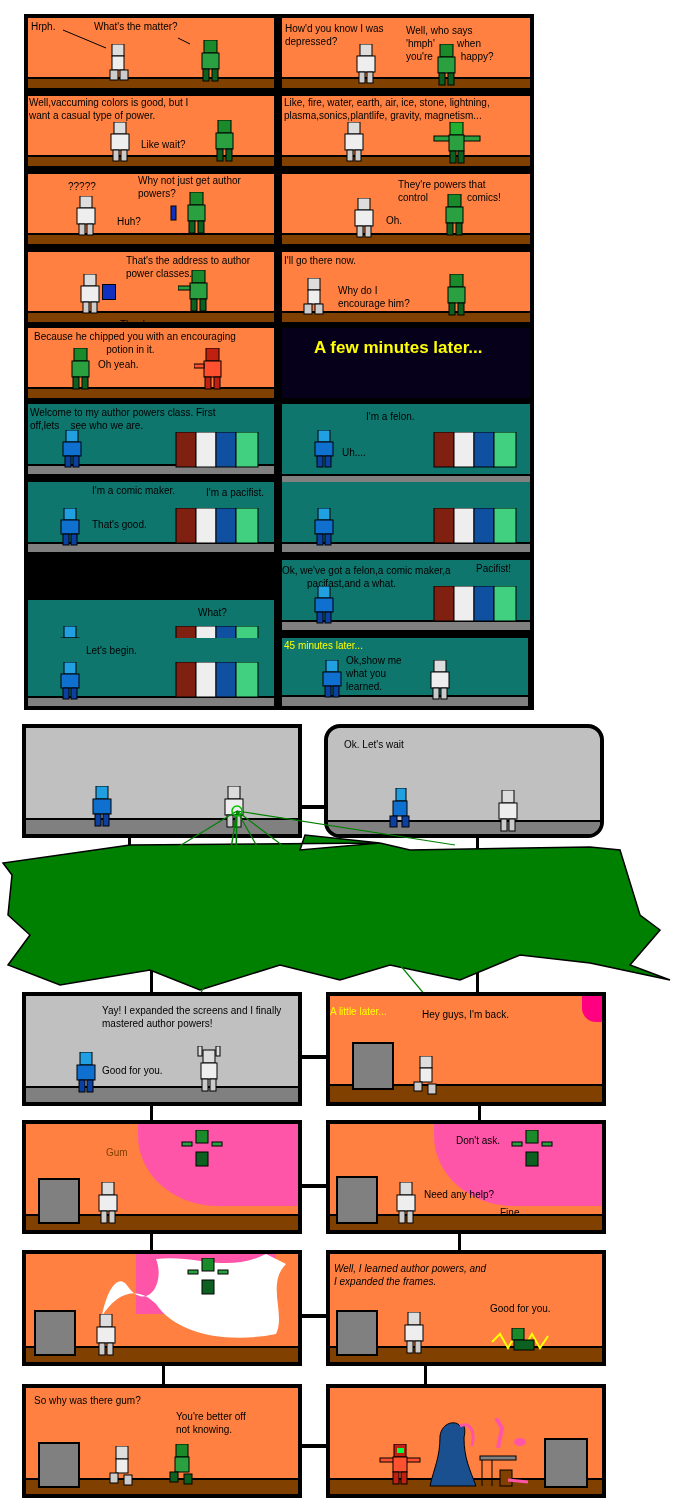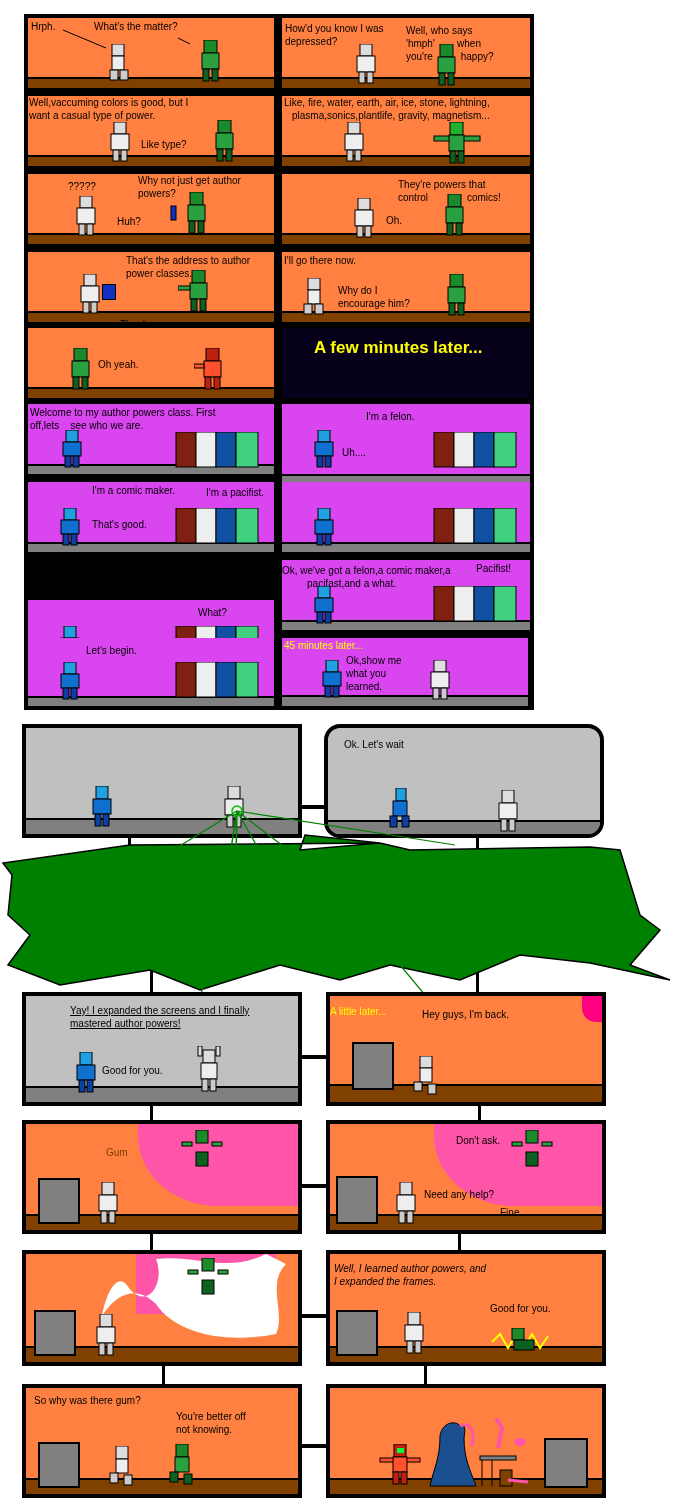--- a/index.html
+++ b/index.html
@@ -1,20 +1,20 @@
 <!DOCTYPE html>
 <html><head>
 <meta charset="utf-8">
 <style>
   html, body { margin:0; padding:0; background:#ffffff; }
   body { width:674px; height:1504px; position:relative; overflow:hidden; font-family:"Liberation Sans", sans-serif; }
   .frame { position:absolute; background:#000; }
   .panel { position:absolute; overflow:hidden; box-sizing:border-box; }
   .panel.orange { background:#ff8040; }
-  .panel.gray { background:#d946ef;padding-left:36px; }
+  .panel.gray { background:#0f766e;padding-left:36px; }
   .panel.dark { background:#06001a; }
   .floor { position:absolute; left:0; right:0; bottom:0; }
   .orange .floor { background:#804000; border-top:2px solid #000; }
   .gray .floor { background:#808080; border-top:2px solid #000; }
   .txt { position:absolute; font-size:10px; line-height:13px; color:#000; white-space:pre; }
   .ytxt { position:absolute; color:#ffff00; font-size:10px; white-space:pre; }
   .big { font-size:17px; font-weight:bold; color:#ffff00; position:absolute; white-space:pre; }
   .fig { position:absolute; }
   .door { position:absolute; background:#808080; border:2px solid #000; box-sizing:border-box; }
   .bpanel { position:absolute; border:4px solid #000; box-sizing:border-box; overflow:hidden; }
@@ -67,37 +67,37 @@
       <rect x="6" y="13" width="17" height="16" fill="#2aa040" stroke="#000"></rect>
       <rect x="7" y="29" width="6" height="12" fill="#0c6020" stroke="#000"></rect>
       <rect x="16" y="29" width="6" height="12" fill="#0c6020" stroke="#000"></rect>
     </svg>
 </div>
 
 <div class="panel orange" style="left:28px;top:96px;width:246px;height:70px;">
   <div class="floor" style="height:9px;"></div>
   <div class="txt" style="left:1px;top:0px;">Well,vaccuming colors is good, but I
 want a casual type of power.</div>
-  <div class="txt" style="left:113px;top:42px;">Like type?</div>
+  <div class="txt" style="left:113px;top:42px;">Like wait?</div>
   <svg class="fig" style="left:78px;top:26px" width="30" height="40">
       <rect x="8" y="0" width="12" height="12" fill="#ddd" stroke="#000"></rect>
       <rect x="5" y="12" width="18" height="16" fill="#eee" stroke="#000"></rect>
       <rect x="7" y="28" width="6" height="11" fill="#ccc" stroke="#000"></rect>
       <rect x="15" y="28" width="6" height="11" fill="#ccc" stroke="#000"></rect>
     </svg>
   <svg class="fig" style="left:182px;top:24px" width="30" height="42">
       <rect x="8" y="0" width="13" height="13" fill="#1a8a2a" stroke="#000"></rect>
       <rect x="6" y="13" width="17" height="16" fill="#2aa040" stroke="#000"></rect>
       <rect x="7" y="29" width="6" height="12" fill="#0c6020" stroke="#000"></rect>
       <rect x="16" y="29" width="6" height="12" fill="#0c6020" stroke="#000"></rect>
     </svg>
 </div>
 <div class="panel orange" style="left:282px;top:96px;width:248px;height:70px;">
   <div class="floor" style="height:9px;"></div>
-  <div class="txt" style="left:2px;top:0px;text-align:right;">Like, fire, water, earth, air, ice, stone, lightning,
+  <div class="txt" style="left:2px;top:0px;">Like, fire, water, earth, air, ice, stone, lightning,
 plasma,sonics,plantlife, gravity, magnetism...</div>
   <svg class="fig" style="left:58px;top:26px" width="30" height="40">
       <rect x="8" y="0" width="12" height="12" fill="#ddd" stroke="#000"></rect>
       <rect x="5" y="12" width="18" height="16" fill="#eee" stroke="#000"></rect>
       <rect x="7" y="28" width="6" height="11" fill="#ccc" stroke="#000"></rect>
       <rect x="15" y="28" width="6" height="11" fill="#ccc" stroke="#000"></rect>
     </svg>
   <svg class="fig" style="left:150px;top:26px" width="50" height="42">
       <rect x="18" y="0" width="13" height="13" fill="#22b030" stroke="#000"></rect>
       <rect x="2" y="14" width="46" height="5" fill="#2aa040" stroke="#000"></rect>
@@ -180,20 +180,22 @@
   <svg class="fig" style="left:160px;top:22px" width="30" height="42">
       <rect x="8" y="0" width="13" height="13" fill="#1a8a2a" stroke="#000"></rect>
       <rect x="6" y="13" width="17" height="16" fill="#2aa040" stroke="#000"></rect>
       <rect x="7" y="29" width="6" height="12" fill="#0c6020" stroke="#000"></rect>
       <rect x="16" y="29" width="6" height="12" fill="#0c6020" stroke="#000"></rect>
     </svg>
 </div>
 
 <div class="panel orange" style="left:28px;top:328px;width:246px;height:70px;">
   <div class="floor" style="height:9px;"></div>
+  <div class="txt" style="left:6px;top:2px;">Because he chipped you with an encouraging
+                          potion in it.</div>
   <div class="txt" style="left:70px;top:30px;">Oh yeah.</div>
   <svg class="fig" style="left:38px;top:20px" width="30" height="42">
       <rect x="8" y="0" width="13" height="13" fill="#1a8a2a" stroke="#000"></rect>
       <rect x="6" y="13" width="17" height="16" fill="#2aa040" stroke="#000"></rect>
       <rect x="7" y="29" width="6" height="12" fill="#0c6020" stroke="#000"></rect>
       <rect x="16" y="29" width="6" height="12" fill="#0c6020" stroke="#000"></rect>
     </svg>
   <svg class="fig" style="left:166px;top:20px" width="36" height="42">
       <rect x="12" y="0" width="13" height="13" fill="#c02010" stroke="#000"></rect>
       <rect x="10" y="13" width="17" height="16" fill="#ff5030" stroke="#000"></rect>
@@ -403,21 +405,21 @@
   <line x1="237" y1="96" x2="262" y2="140" stroke="#008000" stroke-width="1.2"></line>
   <line x1="237" y1="96" x2="295" y2="140" stroke="#008000" stroke-width="1.2"></line>
   <line x1="237" y1="96" x2="455" y2="130" stroke="#008000" stroke-width="1.2"></line>
   <circle cx="237" cy="96" r="5" fill="none" stroke="#00c000" stroke-width="1.5"></circle>
   <line x1="208" y1="262" x2="200" y2="280" stroke="#008000" stroke-width="1.2"></line>
   <line x1="400" y1="250" x2="425" y2="280" stroke="#008000" stroke-width="1.2"></line>
 </svg>
 
 <div class="bpanel gray" style="left:22px;top:992px;width:280px;height:114px;">
   <div class="floor" style="height:14px;background:#808080;border-top:2px solid #000;"></div>
-  <div class="txt" style="left:44px;top:8px;text-decoration:underline;">Yay! I expanded the screens and I finally
+  <div class="txt" style="left:76px;top:8px;">Yay! I expanded the screens and I finally
 mastered author powers!</div>
   <div class="txt" style="left:76px;top:68px;">Good for you.</div>
   <svg class="fig" style="left:46px;top:56px" width="28" height="42">
       <rect x="8" y="0" width="12" height="13" fill="#20a0e0" stroke="#000"></rect>
       <rect x="5" y="13" width="18" height="15" fill="#1070d0" stroke="#000"></rect>
       <rect x="7" y="28" width="6" height="12" fill="#0a40a0" stroke="#000"></rect>
       <rect x="15" y="28" width="6" height="12" fill="#0a40a0" stroke="#000"></rect>
     </svg>
   <svg class="fig" style="left:168px;top:50px" width="30" height="48">
       <rect x="4" y="0" width="4" height="10" fill="#ddd" stroke="#000"></rect>

